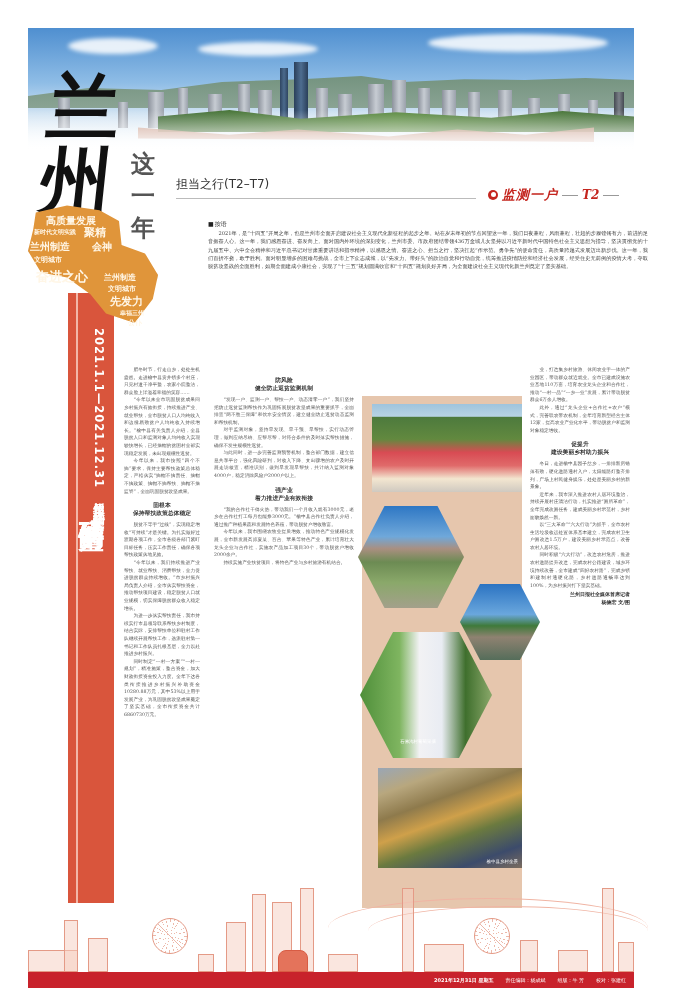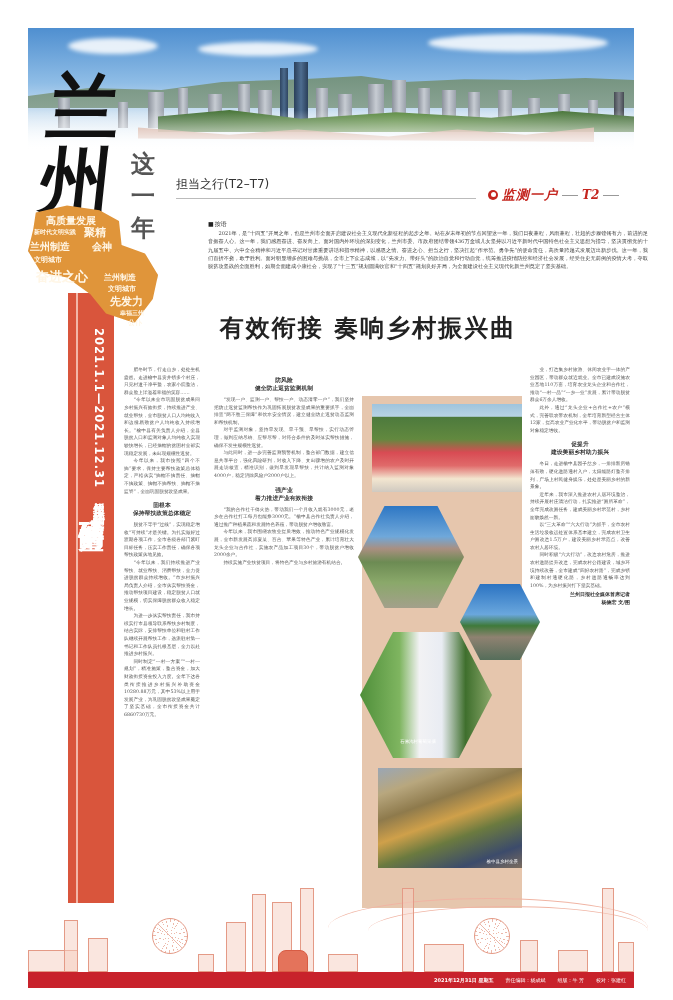--- a/index.html
+++ b/index.html
@@ -164,21 +164,20 @@
     <span class="mh-rule"></span>
     <span class="mh-page">T2</span>
     <span class="mh-rule"></span>
   </div>
 
   <div class="intro">
     <div class="intro-label">按语</div>
     <div class="intro-body">2021年，是“十四五”开局之年，也是兰州市全面开启建设社会主义现代化新征程的起步之年。站在岁末年初的节点回望这一年，我们日夜兼程，风雨兼程，壮超的步履铿锵有力，前进的足音振奋人心。这一年，我们感恩奋进、奋发向上。面对国内外环境的深刻变化，兰州市委、市政府团结带领436万金城儿女坚持以习近平新时代中国特色社会主义思想为指导，坚决贯彻党的十九届五中、六中全会精神和习近平总书记对甘肃重要讲话和指示精神，以感恩之情、奋进之心、担当之行，坚决扛起“作示范、勇争先”的使命责任，高质量跨越式发展迈出新步伐。这一年，我们百折不挠，敢于胜利。面对明显增多的困难与挑战，全市上下众志成城，以“先发力、带好头”的政治自觉和行动自觉，统筹推进疫情防控和经济社会发展，经受住史无前例的疫情大考，夺取脱贫攻坚战的全面胜利，如期全面建成小康社会，实现了“十三五”规划圆满收官和“十四五”规划良好开局，为全面建设社会主义现代化新兰州奠定了坚实基础。</div>
   </div>
 
-  <div class="headline">有效衔接  奏响乡村振兴曲</div>
 
   <div class="col" style="left:96px;top:338px;width:76px;">
     <p>腊冬时节，行走山乡，处处生机盎然。走进榆中县贡井镇多个村庄，只见村道干净平整，农家小院整洁，群众脸上洋溢着幸福的笑容……</p>
     <p>“今年以来全市巩固脱贫成果同乡村振兴有效衔接，持续推进产业、就业帮扶，全市脱贫人口人均纯收入和边缘易致贫户人均纯收入持续增长。”榆中县有关负责人介绍，全县脱贫人口和监测对象人均纯收入实现较快增长，已经摘帽的贫困村全部实现稳定发展，未出现规模性返贫。</p>
     <p>今年以来，我市按照“四个不摘”要求，保持主要帮扶政策总体稳定，严格落实“摘帽不摘责任、摘帽不摘政策、摘帽不摘帮扶、摘帽不摘监管”，全面巩固脱贫攻坚成果。</p>
     <div class="sub">
       <span class="s1">固根本</span>
       <span class="s2">保持帮扶政策总体稳定</span>
     </div>
     <p>脱贫不等于“过线”，实现稳定增收“可持续”才是关键。为扎实做好过渡期各项工作，全市各级各部门紧盯目标任务，压实工作责任，确保各项帮扶政策落地见效。</p>

